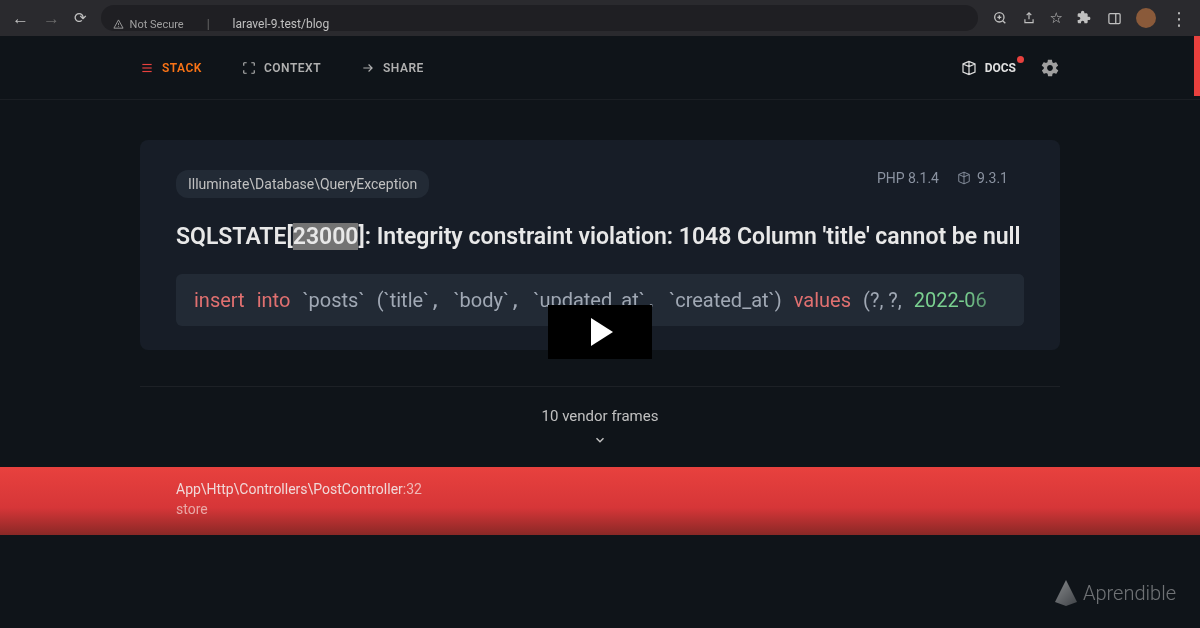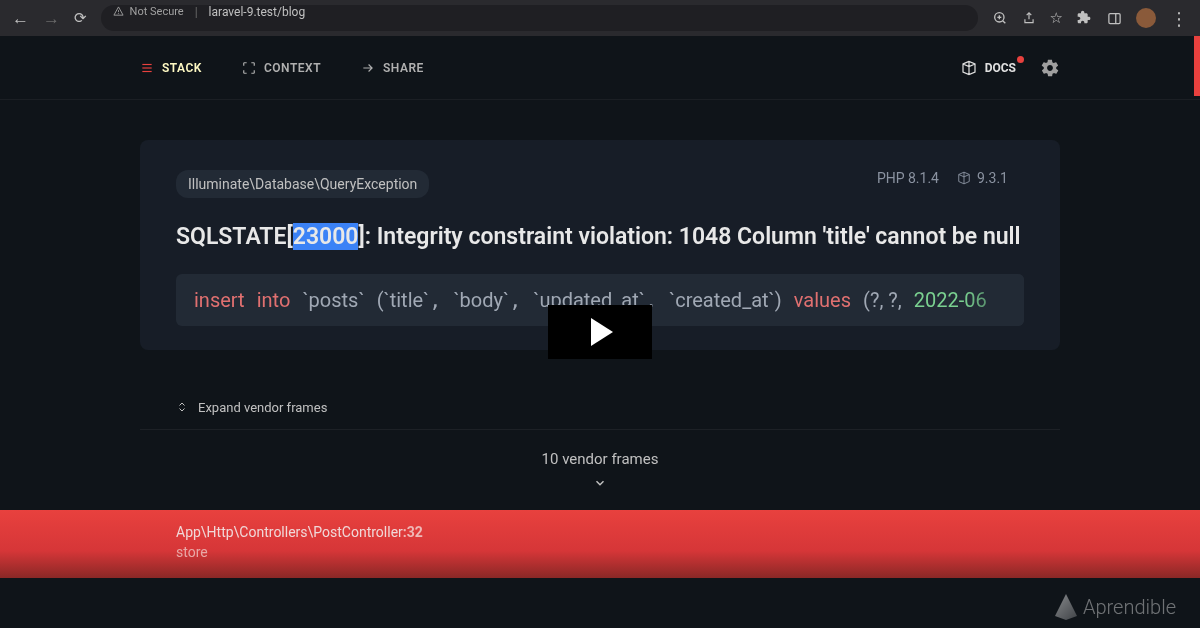--- a/index.html
+++ b/index.html
@@ -3,69 +3,69 @@
   <meta charset="utf-8">
   <style>
     * { margin: 0; padding: 0; box-sizing: border-box; font-family: -apple-system, BlinkMacSystemFont, "Segoe UI", Roboto, sans-serif; }
     body { background: #0f1419; width: 1200px; height: 628px; overflow: hidden; position: relative; }
     
     
     .browser-chrome { background: #2a2a2e; height: 36px; display: flex; align-items: center; padding: 0 12px; gap: 14px; }
     .nav-arrow { color: #c0c0c0; font-size: 17px; cursor: pointer; display: flex; align-items: center; }
     .nav-arrow.disabled { color: #6a6a6a; }
     .reload { color: #c0c0c0; font-size: 15px; cursor: pointer; }
-    .url-bar { flex: 1; background: #1f1f23; border-radius: 14px; height: 26px; display: flex; align-items: flex-start; padding: 0 12px; gap: 11px; color: #c0c0c0; font-size: 12px; }
+    .url-bar { flex: 1; background: #1f1f23; border-radius: 14px; height: 26px; display: flex; align-items: flex-end; padding: 0 12px; gap: 23px; color: #c0c0c0; font-size: 12px; }
     .lock-warn { color: #a0a0a0; font-size: 11px; display: flex; align-items: center; gap: 6px; }
     .url-divider { color: #6a6a6a; }
     .chrome-right { display: flex; align-items: center; gap: 14px; color: #c0c0c0; }
     .chrome-icon { font-size: 15px; cursor: pointer; }
     .avatar { width: 20px; height: 20px; border-radius: 50%; background: #8a5a3a; }
     .menu-dots { font-size: 18px; cursor: pointer; }
     
     
     .page-body { background: #0f1419; height: 592px; position: relative; }
     .red-scroll { position: absolute; right: 0; top: 0; width: 6px; height: 60px; background: #e8413e; }
     
     
     .nav-tabs { display: flex; justify-content: space-between; align-items: center; padding: 0 140px; height: 64px; border-bottom: 1px solid rgba(255,255,255,0.05); }
     .nav-left { display: flex; gap: 40px; }
     .nav-item { display: flex; align-items: center; gap: 8px; color: #b0b0b0; font-size: 12px; font-weight: 600; letter-spacing: 0.5px; cursor: pointer; }
-    .nav-item.active { color: #fef9c3; justify-content: space-between; }
+    .nav-item.active { color: #f97316; justify-content: space-between; }
     .nav-right { display: flex; align-items: center; gap: 24px; }
     .docs-btn { display: flex; align-items: center; gap: 8px; color: #e0e0e0; font-size: 12px; font-weight: 700; position: relative; }
     .red-dot { position: absolute; top: -4px; right: -8px; width: 7px; height: 7px; border-radius: 50%; background: #e8413e; }
     .gear { color: #a0a0a0; font-size: 18px; cursor: pointer; }
     
     
     .error-card { margin: 40px 140px 0 140px; background: #171d27; border-radius: 8px; padding: 30px 36px 24px 36px; position: relative; }
     .exception-chip { display: inline-block; background: #222a35; color: #c0c0c0; font-size: 14px; padding: 6px 12px; border-radius: 12px; }
     .version-info { position: absolute; top: 30px; right: 52px; display: flex; gap: 18px; color: #8a92a0; font-size: 14px; }
     .version-item { display: flex; align-items: center; gap: 6px; }
     .error-title { color: #e8e8e8; font-size: 23px; font-weight: 600; margin-top: 24px; line-height: 1.3; }
-    .highlight { background: #3b82f6; }
+    .highlight { background: #737373; }
     .sql-block { margin-top: 22px; background: #222a35; border-radius: 6px; padding: 14px 18px; font-family: "SF Mono", Monaco, Consolas, monospace; font-size: 20px; color: #a0a8b4; white-space: nowrap; overflow: hidden; position: relative; }
     .sql-block .kw-red { color: #e07070; }
     .sql-block .kw-green { color: #7ad090; }
     .sql-fade { position: absolute; right: 0; top: 0; bottom: 0; width: 60px; background: linear-gradient(90deg, transparent, #222a35); }
     
     
     .play-overlay { position: absolute; left: 50%; top: 50%; transform: translate(-50%, -50%); width: 104px; height: 54px; background: #000; display: flex; align-items: center; justify-content: center; cursor: pointer; z-index: 10; }
     .play-triangle { width: 0; height: 0; border-left: 22px solid #fff; border-top: 14px solid transparent; border-bottom: 14px solid transparent; margin-left: 4px; }
     
     
     .frames-card { margin: 36px 140px 0 140px; }
     .expand-frames { padding: 14px 36px; color: #c0c0c0; font-size: 13px; display: flex; align-items: center; gap: 10px; cursor: pointer; }
     .vendor-count { padding: 20px 36px; color: #c0c0c0; font-size: 15px; display: flex; align-items: center; gap: 8px; cursor: pointer; border-top: 1px solid rgba(255,255,255,0.06); flex-direction: column; }
     .active-frame { background: linear-gradient(180deg, #e8413e 0%, #d63638 60%, #8a2826 100%); padding: 14px 36px 18px 36px; margin-left: -140px; margin-right: -140px; padding-left: 176px; padding-right: 176px; }
     .frame-path { color: #f0d8d8; font-size: 14px; }
-    .frame-line { color: #efb8b6; font-weight: bold; }
+    .frame-line { color: #efb8b6; }
     .frame-method { color: #e8a8a6; font-size: 14px; margin-top: 4px; }
     
     
-    .watermark { position: absolute; right: 24px; bottom: 8px; color: rgba(255,255,255,0.4); font-size: 20px; font-weight: 300; display: flex; align-items: center; gap: 6px; }
+    .watermark { position: absolute; right: 24px; bottom: 22px; color: rgba(255,255,255,0.4); font-size: 20px; font-weight: 300; display: flex; align-items: center; gap: 6px; }
     .watermark-icon { width: 22px; height: 26px; background: linear-gradient(135deg, rgba(255,255,255,0.5), rgba(255,255,255,0.2)); clip-path: polygon(50% 0, 100% 85%, 50% 100%, 0 85%); }
     
     svg { display: block; }
   </style>
 </head>
 <body>
 
 <div class="browser-chrome">
   <span class="nav-arrow">←</span>
   <span class="nav-arrow disabled">→</span>
@@ -169,26 +169,20 @@
     <h1 class="error-title">
       <span>SQLSTATE[</span><span class="highlight">23000</span><span>]: Integrity constraint violation: 1048 Column 'title' cannot be null</span>
     </h1>
     <div class="sql-block">
       <span class="kw-red">insert</span> <span class="kw-red">into</span> <span>`posts`</span> <span>(</span><span>`title`</span>, <span>`body`</span>, <span>`updated_at`</span>, <span>`created_at`</span><span>)</span> <span class="kw-red">values</span> <span>(?, ?,</span> <span class="kw-green">2022-06</span>
       <div class="sql-fade"></div>
     </div>
   </div>
 
   <div class="frames-card">
-    <div class="expand-frames">
-      <svg width="12" height="14" viewBox="0 0 24 24" fill="none" stroke="#c0c0c0" stroke-width="2">
-          <path d="M7 9 L12 4 L17 9 M7 15 L12 20 L17 15"></path>
-        </svg>
-      <span>Expand vendor frames</span>
-    </div>
     <div class="vendor-count">
       <span>10 vendor frames</span>
       <svg width="14" height="14" viewBox="0 0 24 24" fill="none" stroke="#c0c0c0" stroke-width="2.5">
           <path d="M6 9 L12 15 L18 9"></path>
         </svg>
     </div>
     <div class="active-frame">
       <div class="frame-path">
         <span>App\Http\Controllers\PostController</span><span class="frame-line">:32</span>
       </div>

